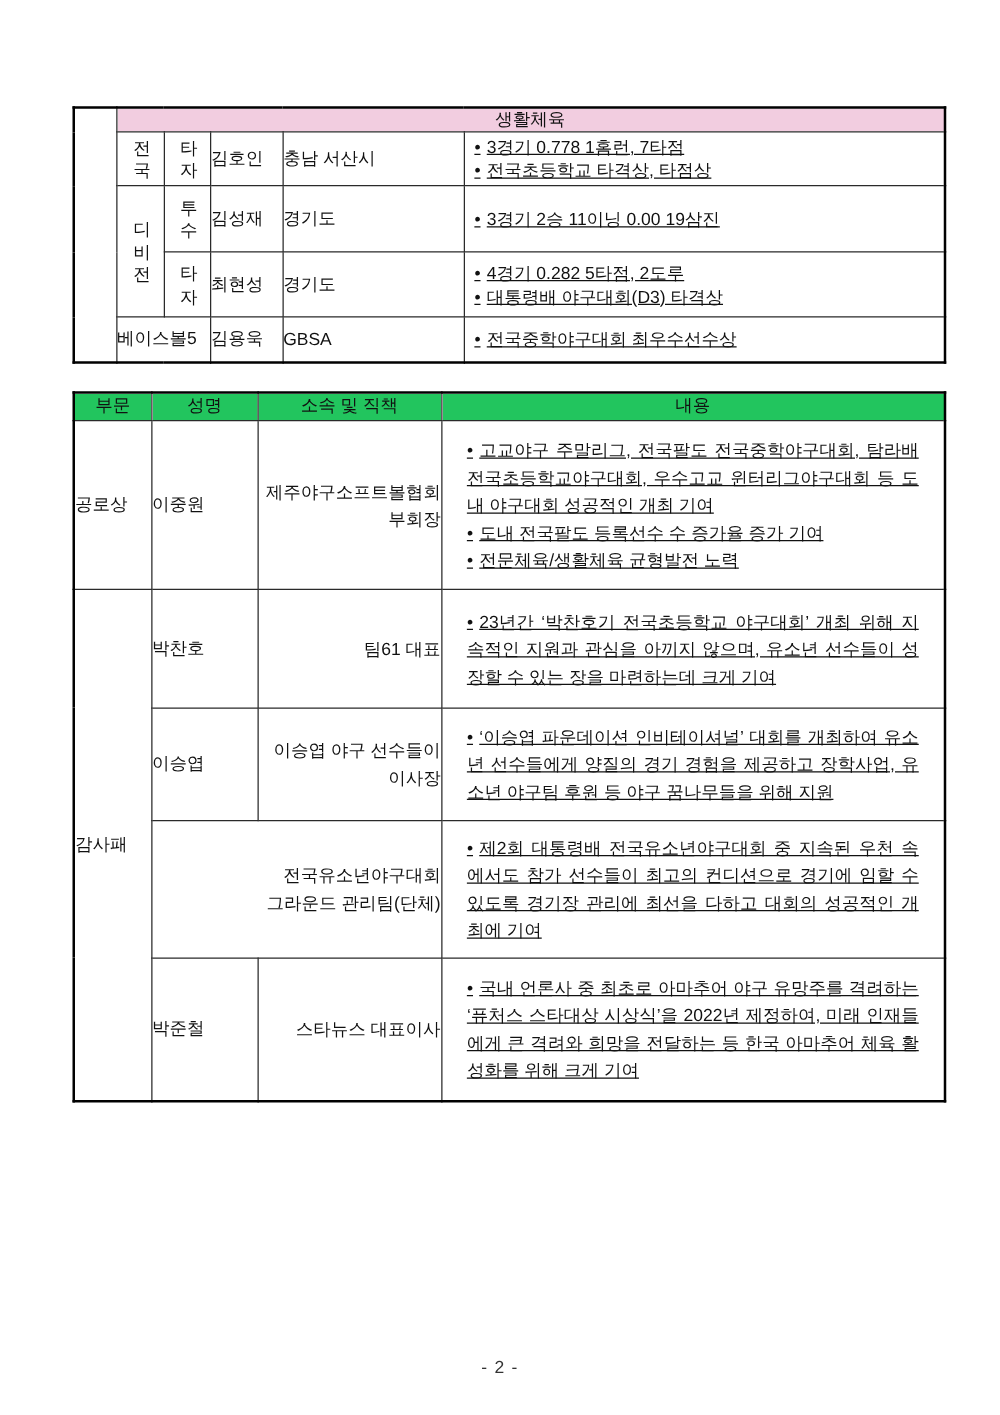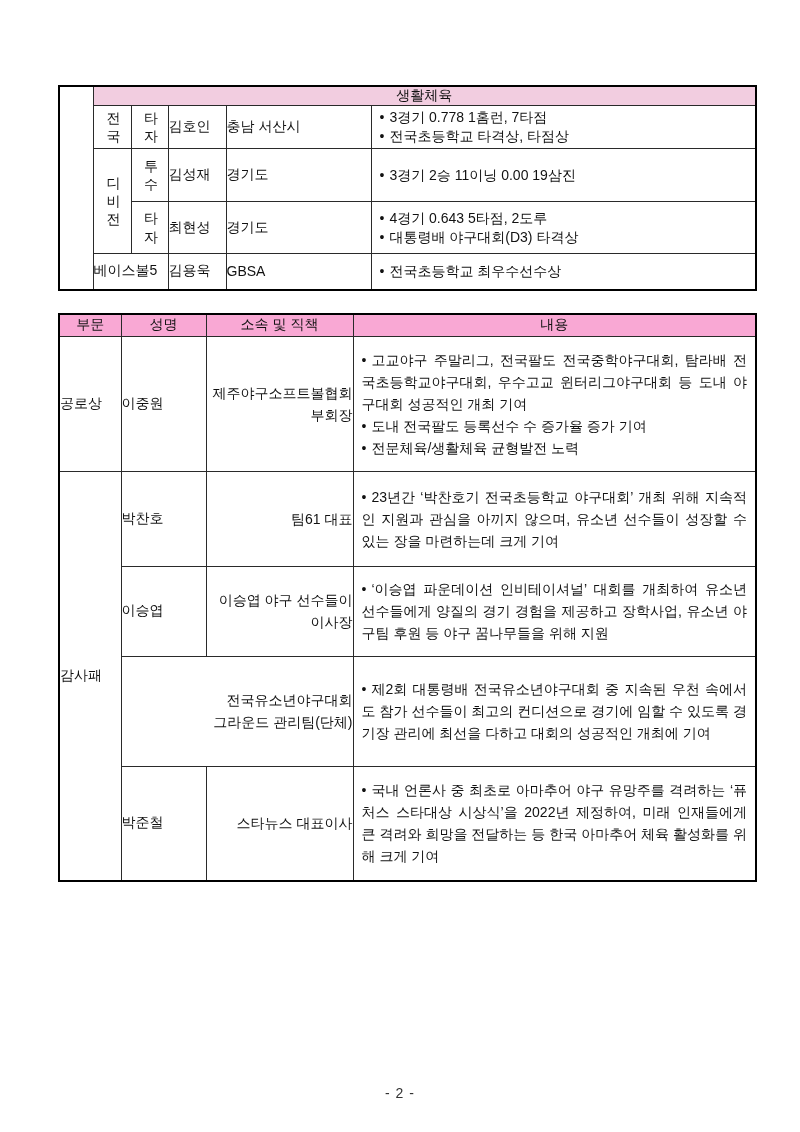--- a/index.html
+++ b/index.html
@@ -12,30 +12,30 @@
   .page { position:relative; width:800px; height:1132px; background:#fff; overflow:hidden; }
 
   table { border-collapse:collapse; table-layout:fixed; position:absolute; background:#fff; }
   .doc-table { border:2px solid #000; }
   .doc-table td, .doc-table th { border:1px solid #2a2a2a; vertical-align:middle; font-size:14px; font-weight:normal; overflow:hidden; }
 
   .t1 { left:58px; top:85px; width:697px; }
   .t2 { left:58px; top:313px; width:697px; }
 
   .pink  { background:#F2CDE0; text-align:center; font-weight:bold; }
-  .cream { background:#f9a8d4; text-align:center; }
+  .cream { background:#22c55e; text-align:center; }
 
   .center { text-align:left; }
   .bold { font-weight:bold;margin-left:16px; }
 
   .vlabel { text-align:center; font-weight:bold; font-size:15px; line-height:1.3; }
   .vlabel .stack { width:17px; margin:0 auto; word-break:break-all;text-align:right; }
 
-  .content { padding:2px 8px; line-height:19px; text-align:left; }
-  .t2 .content { line-height:22px; text-align:justify; padding:4px 8px; }
+  .content { padding:2px 8px; line-height:19px; text-align:left;text-decoration:underline; }
+  .t2 .content { line-height:22px; text-align:justify; padding:4px 20px; }
   .blt { margin-right:5px; }
   .bl { }
 
   .prelines { white-space:pre-line; text-align:right; line-height:22px; }
 
   .footer {
     position:absolute; left:0; top:1085px; width:800px;
     text-align:center; font-size:14px; color:#333; letter-spacing:1px;
   }
 </style>
@@ -85,30 +85,30 @@
         <div class="bl"><span class="blt">•</span><span>3경기 2승 11이닝 0.00 19삼진</span></div>
       </td>
     </tr>
     <tr style="height:52px">
       <td class="vlabel">
         <div class="stack">타자</div>
       </td>
       <td class="center">최현성</td>
       <td class="center">경기도</td>
       <td class="content">
-        <div class="bl"><span class="blt">•</span><span>4경기 0.643 5타점, 2도루</span></div>
+        <div class="bl"><span class="blt">•</span><span>4경기 0.282 5타점, 2도루</span></div>
         <div class="bl"><span class="blt">•</span><span>대통령배 야구대회(D3) 타격상</span></div>
       </td>
     </tr>
     <tr style="height:36px">
       <td colspan="2" class="center bold">베이스볼5</td>
       <td class="center">김용욱</td>
       <td class="center">GBSA</td>
       <td class="content">
-        <div class="bl"><span class="blt">•</span><span>전국초등학교 최우수선수상</span></div>
+        <div class="bl"><span class="blt">•</span><span>전국중학야구대회 최우수선수상</span></div>
       </td>
     </tr>
   </tbody>
     </table>
 
   <table class="t2 doc-table">
     <colgroup>
       <col style="width:62px">
         <col style="width:85px">
         <col style="width:147px">

